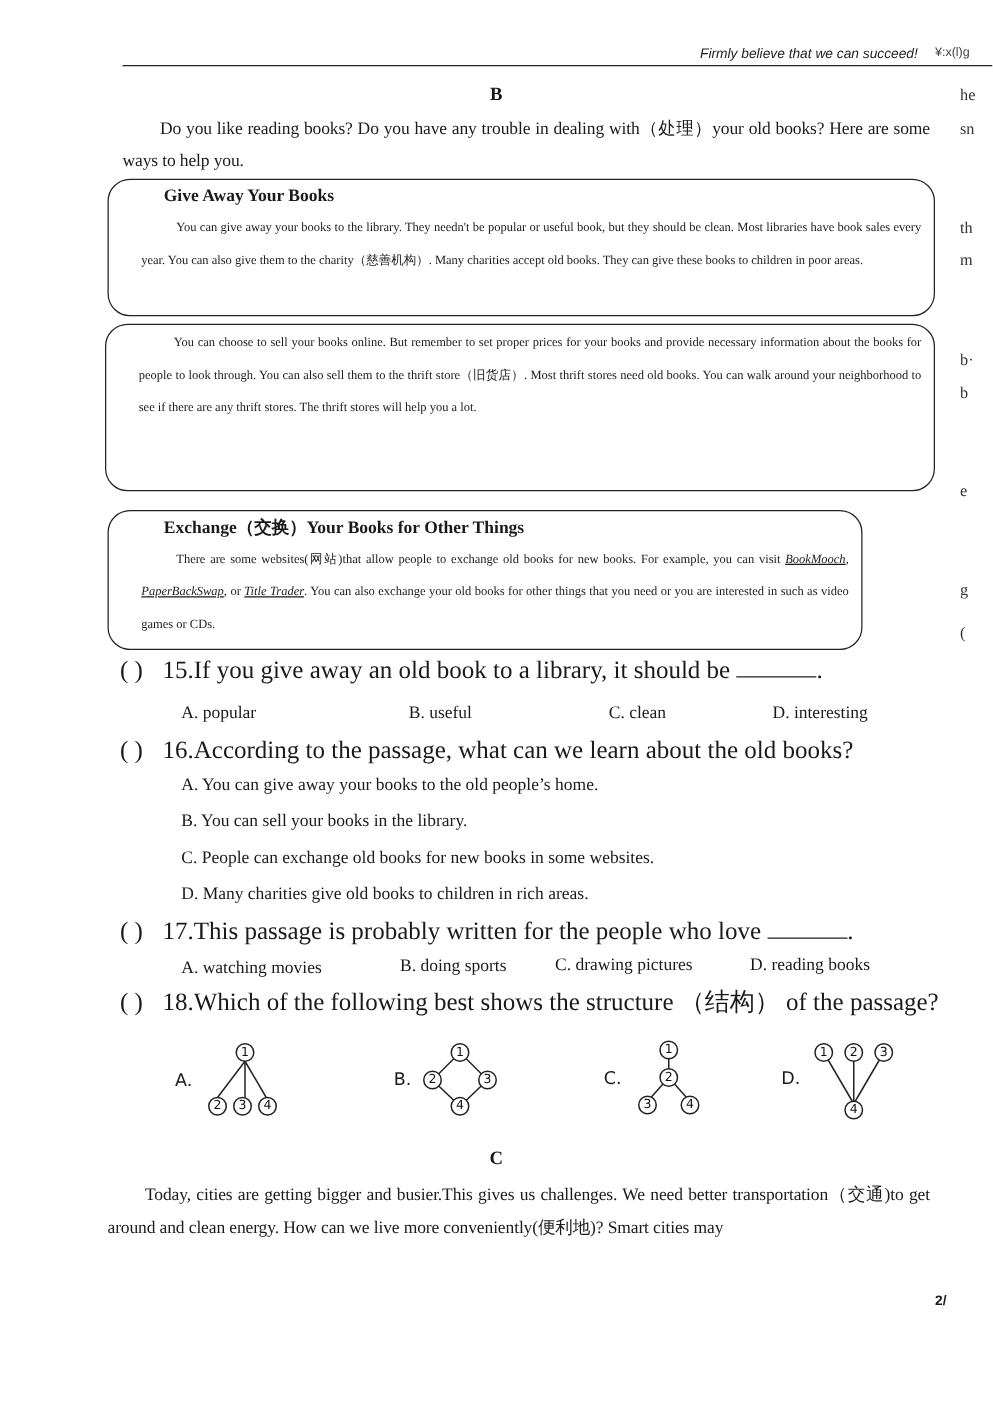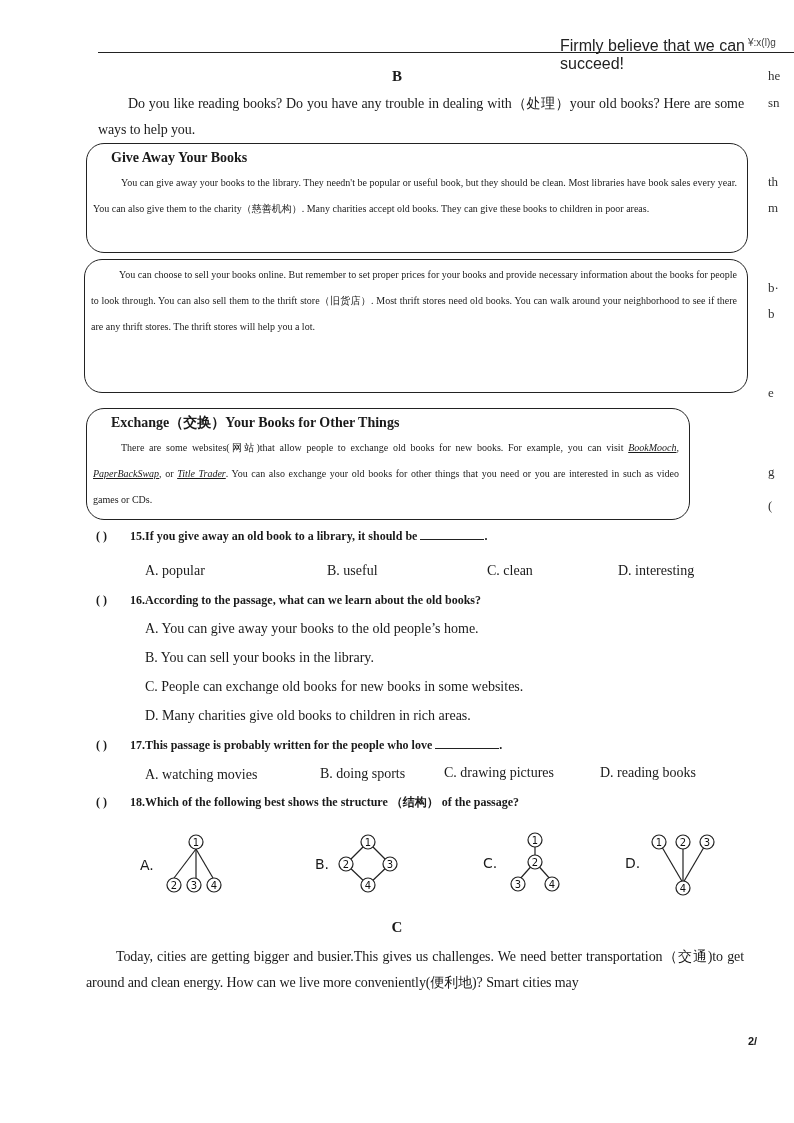--- a/index.html
+++ b/index.html
@@ -6,47 +6,47 @@
     body {
       width: 794px; height: 1123px; position: relative; overflow: hidden;
       font-family: "Liberation Serif", "DejaVu Serif", serif;
       color: #1a1a1a;
     }
     .header-line {
       position: absolute; left: 98px; top: 52px; width: 696px; height: 0;
       border-top: 1.5px solid #222;
     }
     .header-motto {
-      position: absolute; left: 560px; top: 37px; font-size: 16px;
-      font-family: "Liberation Sans", sans-serif; color: #222;
+      position: absolute; left: 560px; top: 37px; font-size: 11px;
+      font-family: "Liberation Sans", sans-serif; color: #222; font-style: italic;
     }
     .header-code {
       position: absolute; left: 748px; top: 37px; font-size: 10px;
       font-family: "Liberation Sans", sans-serif; color: #444;
     }
     .edge-letters { position: absolute; left: 768px; top: 0; width: 26px; height: 520px; font-size: 13px; color: #333; }
     .edge-letters span { position: absolute; left: 0; }
 
     .section-title {
       position: absolute; left: 0; width: 794px; text-align: center;
       font-weight: bold; font-size: 15px;
     }
     .para {
       position: absolute; font-size: 14px; line-height: 26px;
       letter-spacing: -0.1px; text-align: justify;
     }
     .box {
       position: absolute; border: 1.5px solid #222; border-radius: 18px;
-      box-sizing: border-box; padding: 2px 10px 0 6px;
+      box-sizing: border-box; padding: 2px 10px 0 26px;
     }
     .box-title { font-weight: bold; font-size: 14px; line-height: 24px; padding-left: 18px; }
     .box-body { font-size: 10px; line-height: 26px; text-align: justify; text-indent: 28px; }
     .box-body i { font-style: italic; text-decoration: underline; }
 
-    .q { position: absolute; font-size: 12px; line-height: 20px; font-weight: bold; }
+    .q { position: absolute; font-size: 20px; line-height: 20px; }
     .q .paren { display: inline-block; width: 34px; }
     .blank { display: inline-block; width: 64px; border-bottom: 1px solid #222; height: 13px; vertical-align: baseline; }
     .opt { position: absolute; font-size: 14px; line-height: 20px; }
 
     .diagram-label { position: absolute; font-size: 14px; font-family: "DejaVu Sans", sans-serif; }
     svg.diagram { position: absolute; overflow: visible; }
     svg.diagram circle { fill: #fff; stroke: #222; stroke-width: 1.2; }
     svg.diagram line { stroke: #222; stroke-width: 1.2; }
     svg.diagram text { font-family: "DejaVu Sans", sans-serif; font-size: 10px; text-anchor: middle; dominant-baseline: central; fill: #111; }
 

